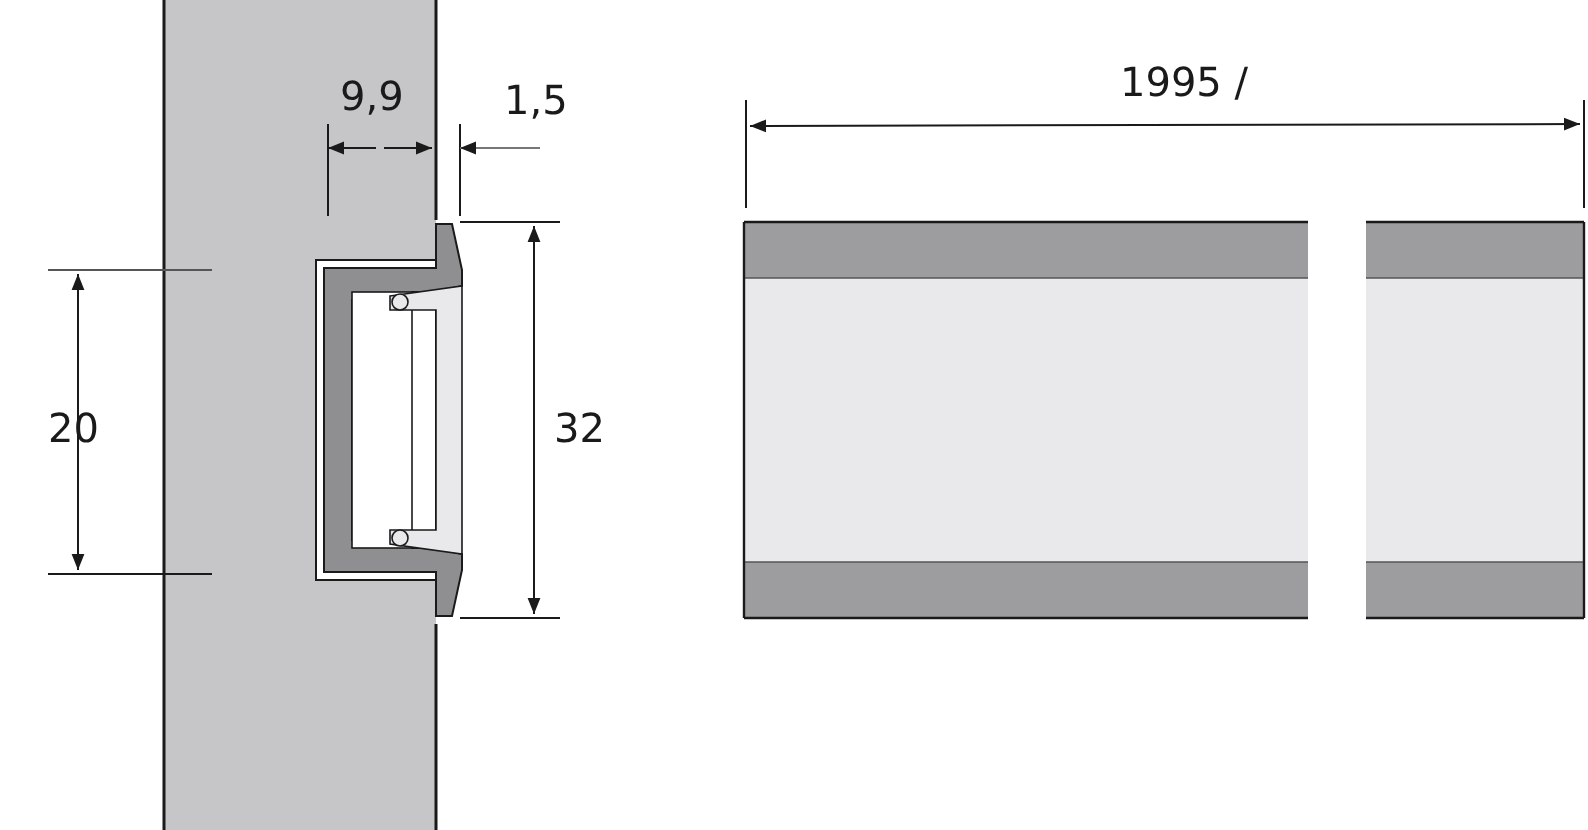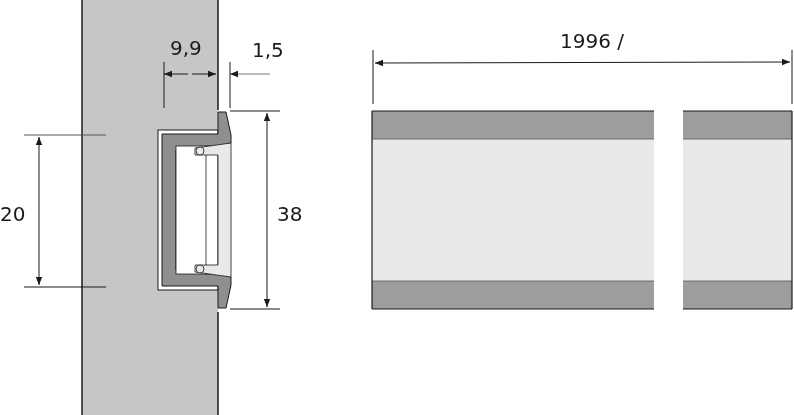--- a/index.html
+++ b/index.html
@@ -82,15 +82,15 @@
       <line x1="683" y1="309" x2="792" y2="309" stroke="#1a1a1a" stroke-width="1.2"></line>
       <line x1="683" y1="139" x2="792" y2="139" stroke="#555" stroke-width="0.8"></line>
       <line x1="683" y1="281" x2="792" y2="281" stroke="#555" stroke-width="0.8"></line>
       <line x1="792" y1="111" x2="792" y2="309" stroke="#1a1a1a" stroke-width="1.2"></line>
     </g>
   </g>
 </svg>
 
 <span class="lbl" style="left:170px; top:38px;">9,9</span>
 <span class="lbl" style="left:252px; top:40px;text-align:center;">1,5</span>
-<span class="lbl" style="left:0px; top:204px;">20</span>
-<span class="lbl" style="left:277px; top:204px;">38</span>
-<span class="lbl" style="left:560px; top:31px;">1996 /</span>
+<span class="lbl" style="left:0px; top:204px;padding-left:24px;">20</span>
+<span class="lbl" style="left:277px; top:204px;">32</span>
+<span class="lbl" style="left:560px; top:31px;">1995 /</span>
 
 </body></html>

